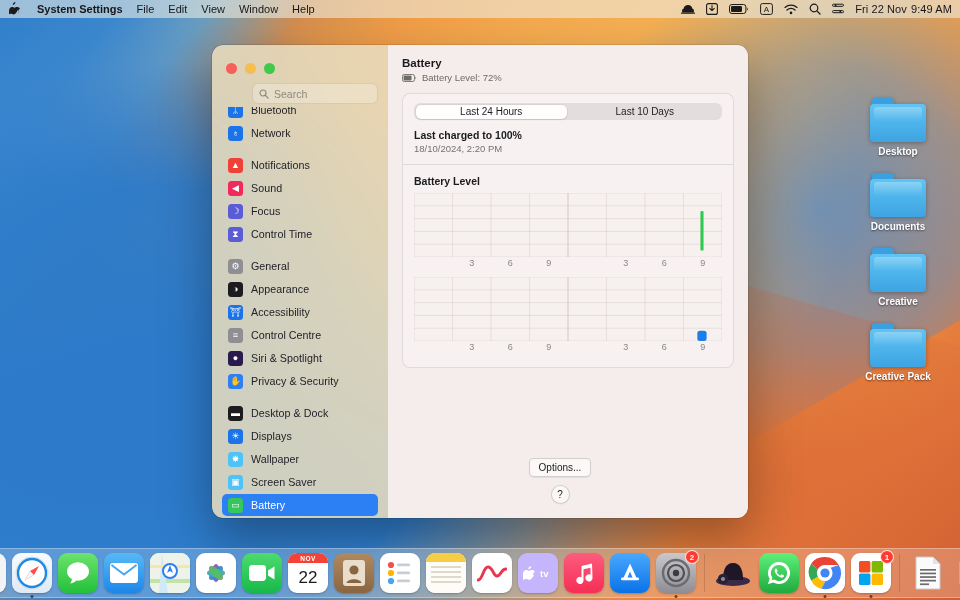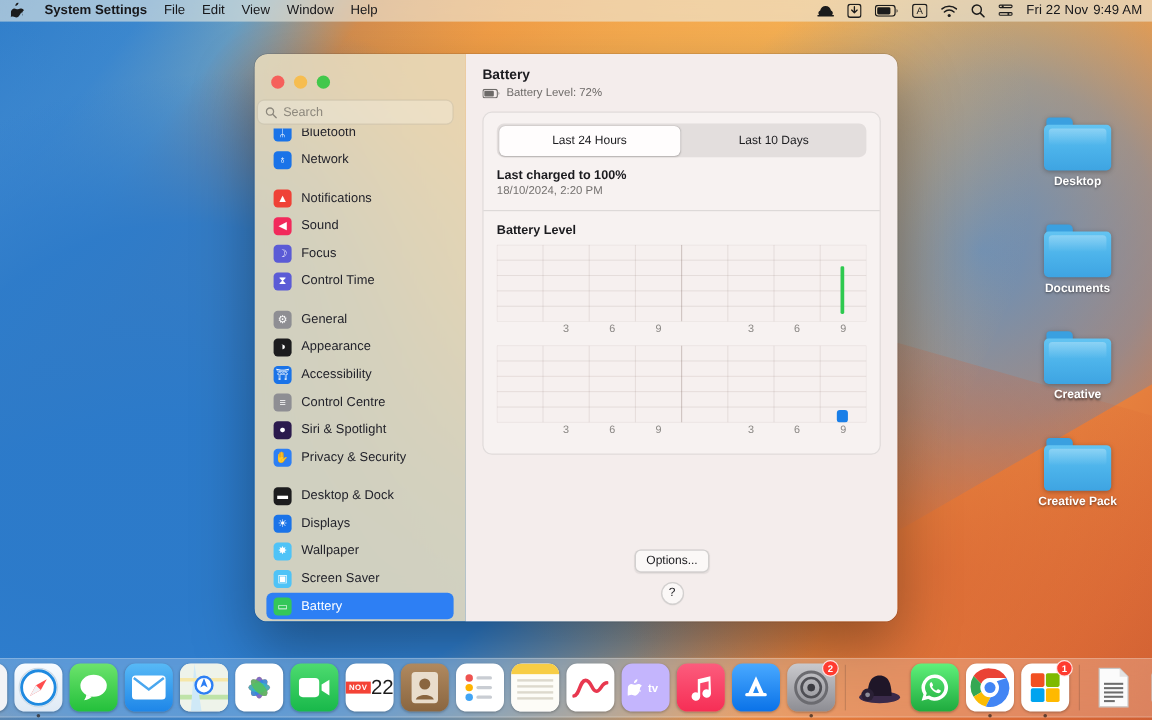--- a/index.html
+++ b/index.html
@@ -84,21 +84,21 @@
     position: absolute; left: 92px; top: -9px;
     width: 14px; height: 26px;
     z-index: 2;
   }
 
   
   .desk-icons {
     position: absolute; right: 14px; top: 98px;
     width: 96px;
     display: flex; flex-direction: column; align-items: center;
-    gap: 30px; z-index: 10;
+    gap: 16px; z-index: 10;
   }
   .desk-icon { width: 92px; display: flex; flex-direction: column; align-items: center; }
   .folder {
     width: 56px; height: 44px; position: relative;
     filter: drop-shadow(0 1px 2px rgba(0,0,0,.3));
   }
   .folder .tab {
     position: absolute; left: 2px; top: 0; width: 22px; height: 8px;
     background: #3aa0e0; border-radius: 3px 4px 0 0;
   }
@@ -139,21 +139,21 @@
   }
   .traffic {
     display: flex; align-items: center; gap: 8px;
     padding: 13px 0 0 14px; height: 34px;
   }
   .tl { width: 11px; height: 11px; border-radius: 50%; }
   .tl.red { background: #f6605b; }
   .tl.yellow { background: #f6bd50; }
   .tl.green { background: #42c84b; }
 
-  .searchwrap { padding: 4px 10px 0 2px; }
+  .searchwrap { padding: 4px 10px 0 20px; margin-left: 20px; }
   .searchbox {
     height: 21px; border-radius: 6px;
     background: rgba(255,255,255,.26);
     border: .5px solid rgba(120,110,85,.18);
     display: flex; align-items: center; gap: 5px;
     padding: 0 6px;
   }
   .searchbox svg { flex: 0 0 auto; }
   .searchbox input {
     border: 0; outline: 0; background: transparent;
@@ -205,21 +205,21 @@
 
   .card {
     margin: 10px 14px 0 14px;
     background: #f7f2f1;
     border: .5px solid rgba(0,0,0,.09);
     border-radius: 8px;
     padding: 9px 11px 12px 11px;
   }
 
   .segctl {
-    display: flex; height: 28px;
+    display: flex; height: 17px;
     background: rgba(160,150,148,.22);
     border-radius: 6px; padding: 1.5px;
     gap: 2px;
   }
   .seg {
     flex: 1 1 0; display: flex; align-items: center; justify-content: center;
     font-size: 10px; color: #1d1d20; border-radius: 5px;
   }
   .seg.active {
     background: #fffdfd;
@@ -670,21 +670,21 @@
       </div>
       <div class="dock-app" title="FaceTime">
         <div class="dock-ico" style="background:linear-gradient(180deg,#4ddb6f,#18b84a)">
           <svg width="26" height="18" viewBox="0 0 26 18">
             <rect x="0" y="1" width="17" height="16" rx="3.4" fill="#fff"></rect>
             <path d="M19 6.5 25.5 2.5v13L19 11.5z" fill="#fff"></path>
           </svg>
         </div>
       </div>
       <div class="dock-app" title="Calendar">
-        <div class="dock-ico" style="background:#fff;flex-direction:row">
+        <div class="dock-ico" style="background:#fff;flex-direction:column">
           <div style="width:100%;height:10px;background:#f44336;color:#fff;font-size:6.5px;font-weight:bold;display:flex;align-items:center;justify-content:center;letter-spacing:.5px">NOV</div>
           <div style="flex:1;display:flex;align-items:center;justify-content:center;font-size:17px;color:#1b1b1b">22</div>
         </div>
       </div>
       <div class="dock-app" title="Contacts">
         <div class="dock-ico" style="background:linear-gradient(180deg,#b0895f,#8a6640)">
           <svg width="26" height="28" viewBox="0 0 26 28">
             <rect x="2" y="1" width="22" height="26" rx="3" fill="#e9ddcc"></rect>
             <circle cx="13" cy="11" r="4.6" fill="#8a6640"></circle>
             <path d="M5.5 24c1.5-5 13.5-5 15 0z" fill="#8a6640"></path>

